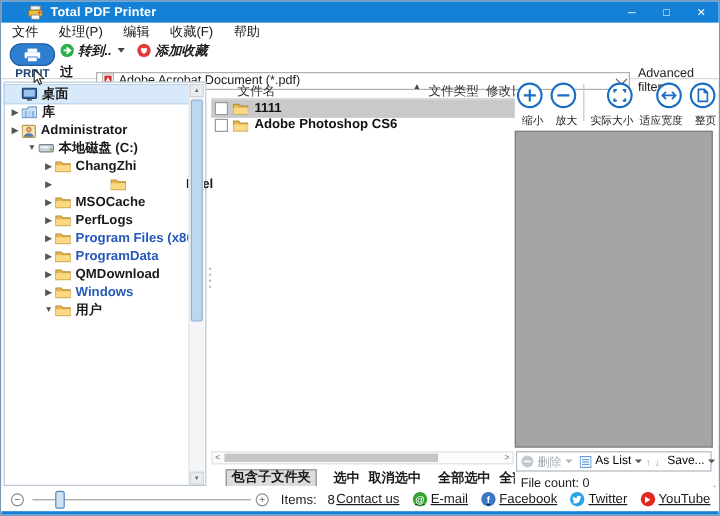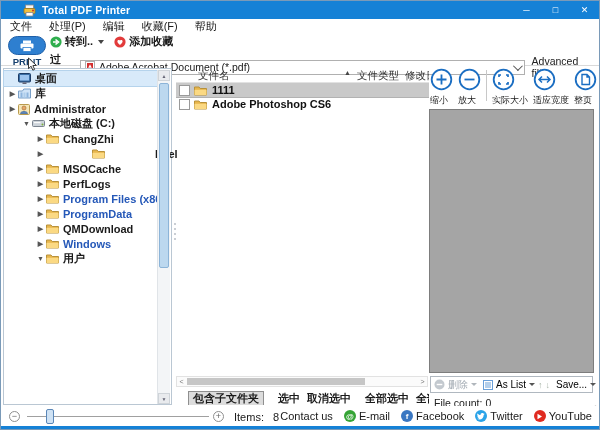--- a/index.html
+++ b/index.html
@@ -12,21 +12,21 @@
   .wc{width:29px;height:100%;color:#fff;font-size:9px;display:flex;align-items:center;justify-content:center;cursor:default;}
   
   .menubar{position:absolute;left:0;top:18px;width:100%;height:15px;display:flex;align-items:center;gap:17px;padding-left:9px;box-sizing:border-box;font-size:11px;color:#1a1a1a;background:#fff;}
   .menu-item{cursor:default;}
   
   .toolbar{position:absolute;left:0;top:33px;width:100%;height:32px;background:#fff;border-bottom:1px solid #d9d9d9;box-sizing:border-box;}
   .print-btn{position:absolute;left:5px;top:2px;width:42px;text-align:center;cursor:default;}
   .print-pill{width:38px;height:19px;margin:0 auto;background:#2e7fd0;border:1px solid #1e5fa8;border-radius:10px;display:flex;align-items:center;justify-content:center;box-sizing:border-box;}
   .print-label{font-size:9.5px;font-weight:700;color:#16406e;margin-top:1px;}
   .tool-right{position:absolute;left:49px;top:1px;}
-  .tool-row1{display:flex;align-items:flex-end;height:14px;font-size:11px;font-weight:700;color:#1a1a1a;}
+  .tool-row1{display:flex;align-items:center;height:14px;font-size:11px;font-weight:700;color:#1a1a1a;font-style:italic;}
   .tool-link{display:inline-flex;align-items:center;gap:3px;cursor:default;}
   .caret{width:0;height:0;border-left:3px solid transparent;border-right:3px solid transparent;border-top:4px solid #444;margin-left:2px;}
   .tool-row2{display:flex;align-items:center;margin-top:3px;font-size:11px;color:#1a1a1a;}
   .filter-label{font-weight:700;margin-right:5px;}
   .filter-combo{width:458px;height:15px;border:1px solid #b0b0b0;display:flex;align-items:center;gap:4px;padding:0 4px;box-sizing:border-box;font-size:10.5px;background:#fff;}
   .combo-chev{margin-left:auto;width:6px;height:6px;border-right:1px solid #555;border-bottom:1px solid #555;transform:rotate(45deg) translateY(-2px);}
   .adv-filter{margin-left:7px;font-size:10.5px;color:#222;}
   
   .tree-panel{position:absolute;left:2px;top:67px;width:169px;height:337px;background:#fff;border:1px solid #bac7d3;box-sizing:border-box;}
   .tree-items{position:absolute;left:0;top:2px;right:13px;}
@@ -60,38 +60,38 @@
   .hs-arrow.r{right:0;}
   .hs-thumb{position:absolute;left:10px;top:1px;width:178px;height:7px;background:#c6c6c6;}
   
   .sel-bar{position:absolute;top:322px;left:12px;width:270px;height:16px;display:flex;align-items:center;gap:7px;font-size:11px;font-weight:700;color:#1a1a1a;white-space:nowrap;}
   .sel-btn{cursor:default;}
   .sel-btn.pressed{background:#dcdcdc;border:1px solid #8f8f8f;padding:0 4px;line-height:13px;}
   .sel-sep{width:1px;height:12px;background:#aaa;}
   
   .rightcol{position:absolute;left:428px;top:67px;width:170px;height:337px;}
   .zoom-bar{display:flex;gap:5px;padding-left:1px;align-items:flex-start;}
-  .zb{display:flex;flex-direction:column;align-items:flex-start;gap:1px;font-size:9px;color:#222;cursor:default;white-space:nowrap;}
+  .zb{display:flex;flex-direction:column;align-items:flex-end;gap:1px;font-size:9px;color:#222;cursor:default;white-space:nowrap;}
   .zb-sep{width:1px;height:31px;background:#c8c8c8;margin-top:2px;}
   .preview{position:absolute;top:41px;left:0;width:165px;height:264px;background:#a5a5a5;border:1px solid #7d7d7d;box-sizing:border-box;}
   .mini-bar{position:absolute;top:308px;left:1px;width:163px;height:17px;border:1px solid #b0b8c0;display:flex;align-items:center;gap:3px;padding:0 3px;box-sizing:border-box;font-size:10px;white-space:nowrap;}
   .mb-sep{width:1px;height:11px;background:#c4c9ce;}
   .mb-dis{color:#a3abb3;}
   .mb-caret{width:0;height:0;border-left:3px solid transparent;border-right:3px solid transparent;border-top:3px solid #555;}
   .mb-caret.dis{border-top-color:#b0b6bc;}
   .mb-arrow{font-size:9px;color:#a8b4a8;}
   .fc-row{position:absolute;top:329px;left:5px;width:160px;font-size:10.5px;color:#222;}
   .grip{position:absolute;top:331px;right:2px;}
   
   .statusbar{position:absolute;left:0;top:405px;width:100%;height:22px;background:#fff;font-size:11px;color:#1a1a1a;}
   .sl-circle{position:absolute;top:5px;width:11px;height:11px;border:1px solid #8f8f8f;border-radius:50%;font-size:9px;line-height:9px;color:#666;text-align:center;box-sizing:border-box;}
   .sl-track{position:absolute;left:26px;top:10px;width:182px;height:1px;background:#a0a0a0;}
   .sl-thumb{position:absolute;left:45px;top:3px;width:8px;height:15px;background:#cfe2f4;border:1px solid #5b87b8;border-radius:2px;box-sizing:border-box;}
   .sb-items{position:absolute;left:233px;top:5px;}
-  .sb-right{position:absolute;right:7px;top:4px;display:flex;align-items:center;gap:11px;}
+  .sb-right{position:absolute;right:7px;top:4px;display:flex;align-items:center;gap:11px;text-decoration:underline;}
   .sb-link{display:inline-flex;align-items:center;gap:3px;cursor:default;}
   .sb-ic{width:12px;height:12px;border-radius:50%;display:inline-flex;align-items:center;justify-content:center;color:#fff;font-size:8px;font-weight:700;}
   .bottom-border{position:absolute;left:0;bottom:0;width:100%;height:3px;}
   .cursor{position:absolute;left:26px;top:56px;z-index:50;}
 </style>
 </head>
 <body>
 
 <div class="window">
 

